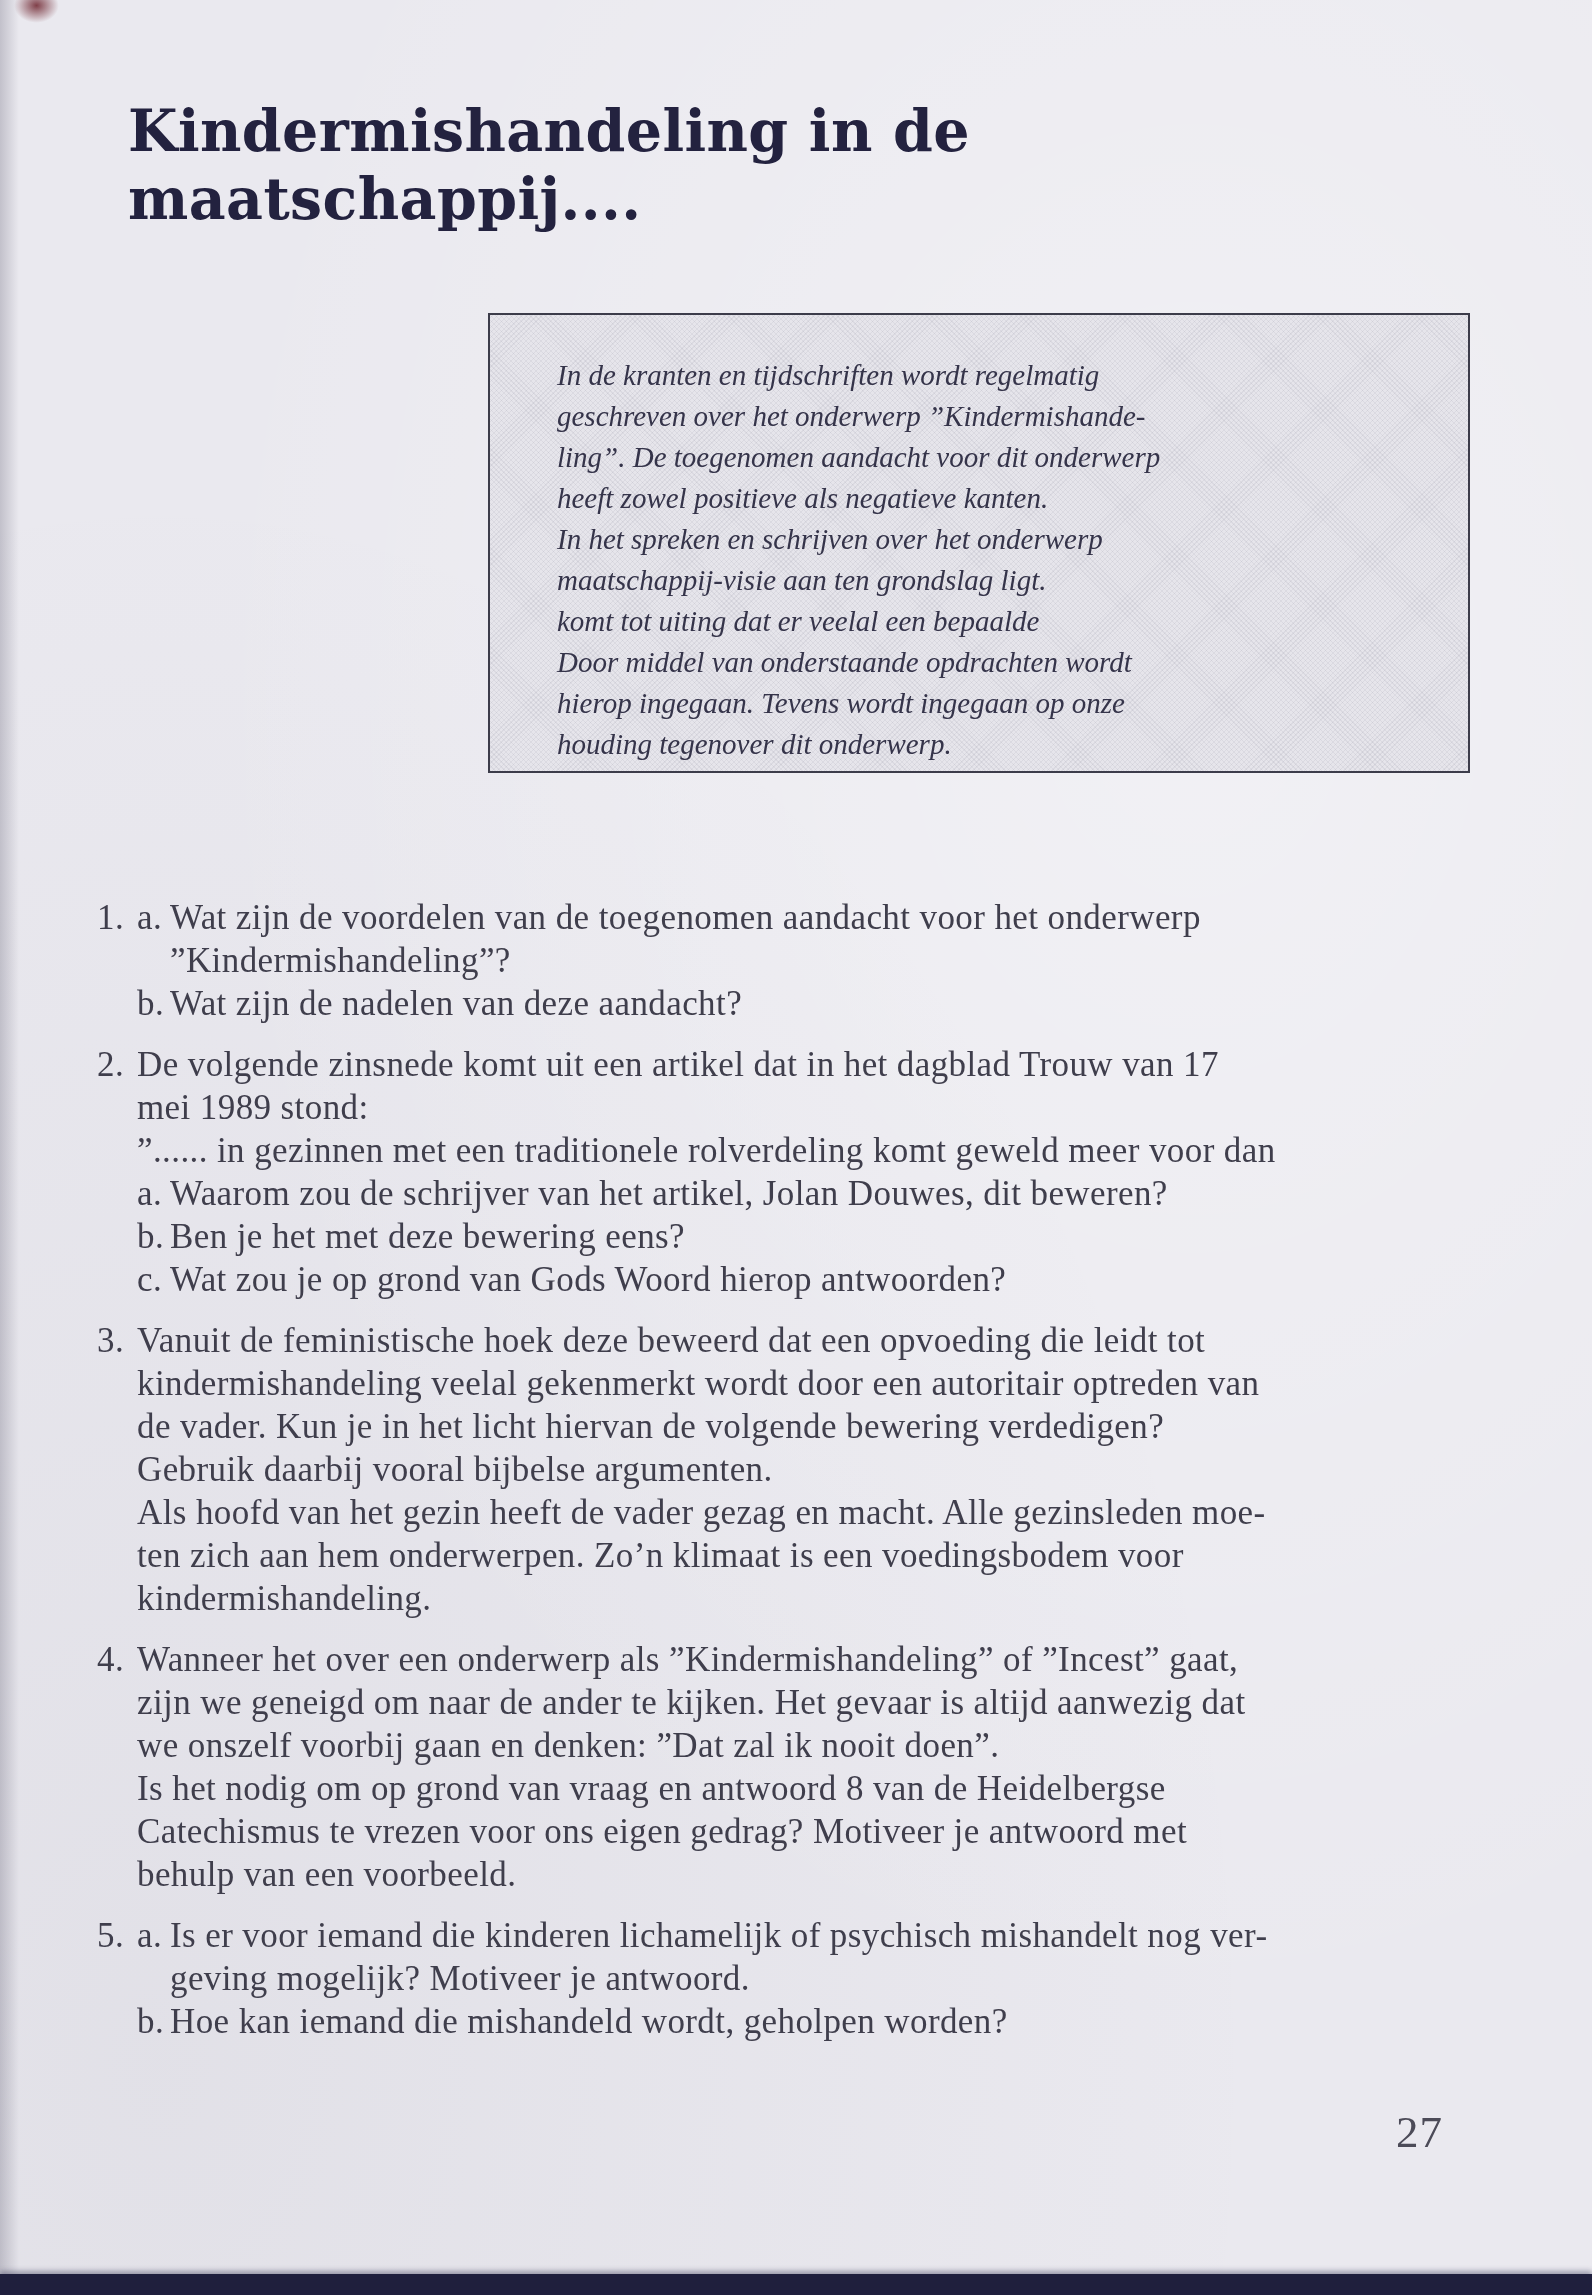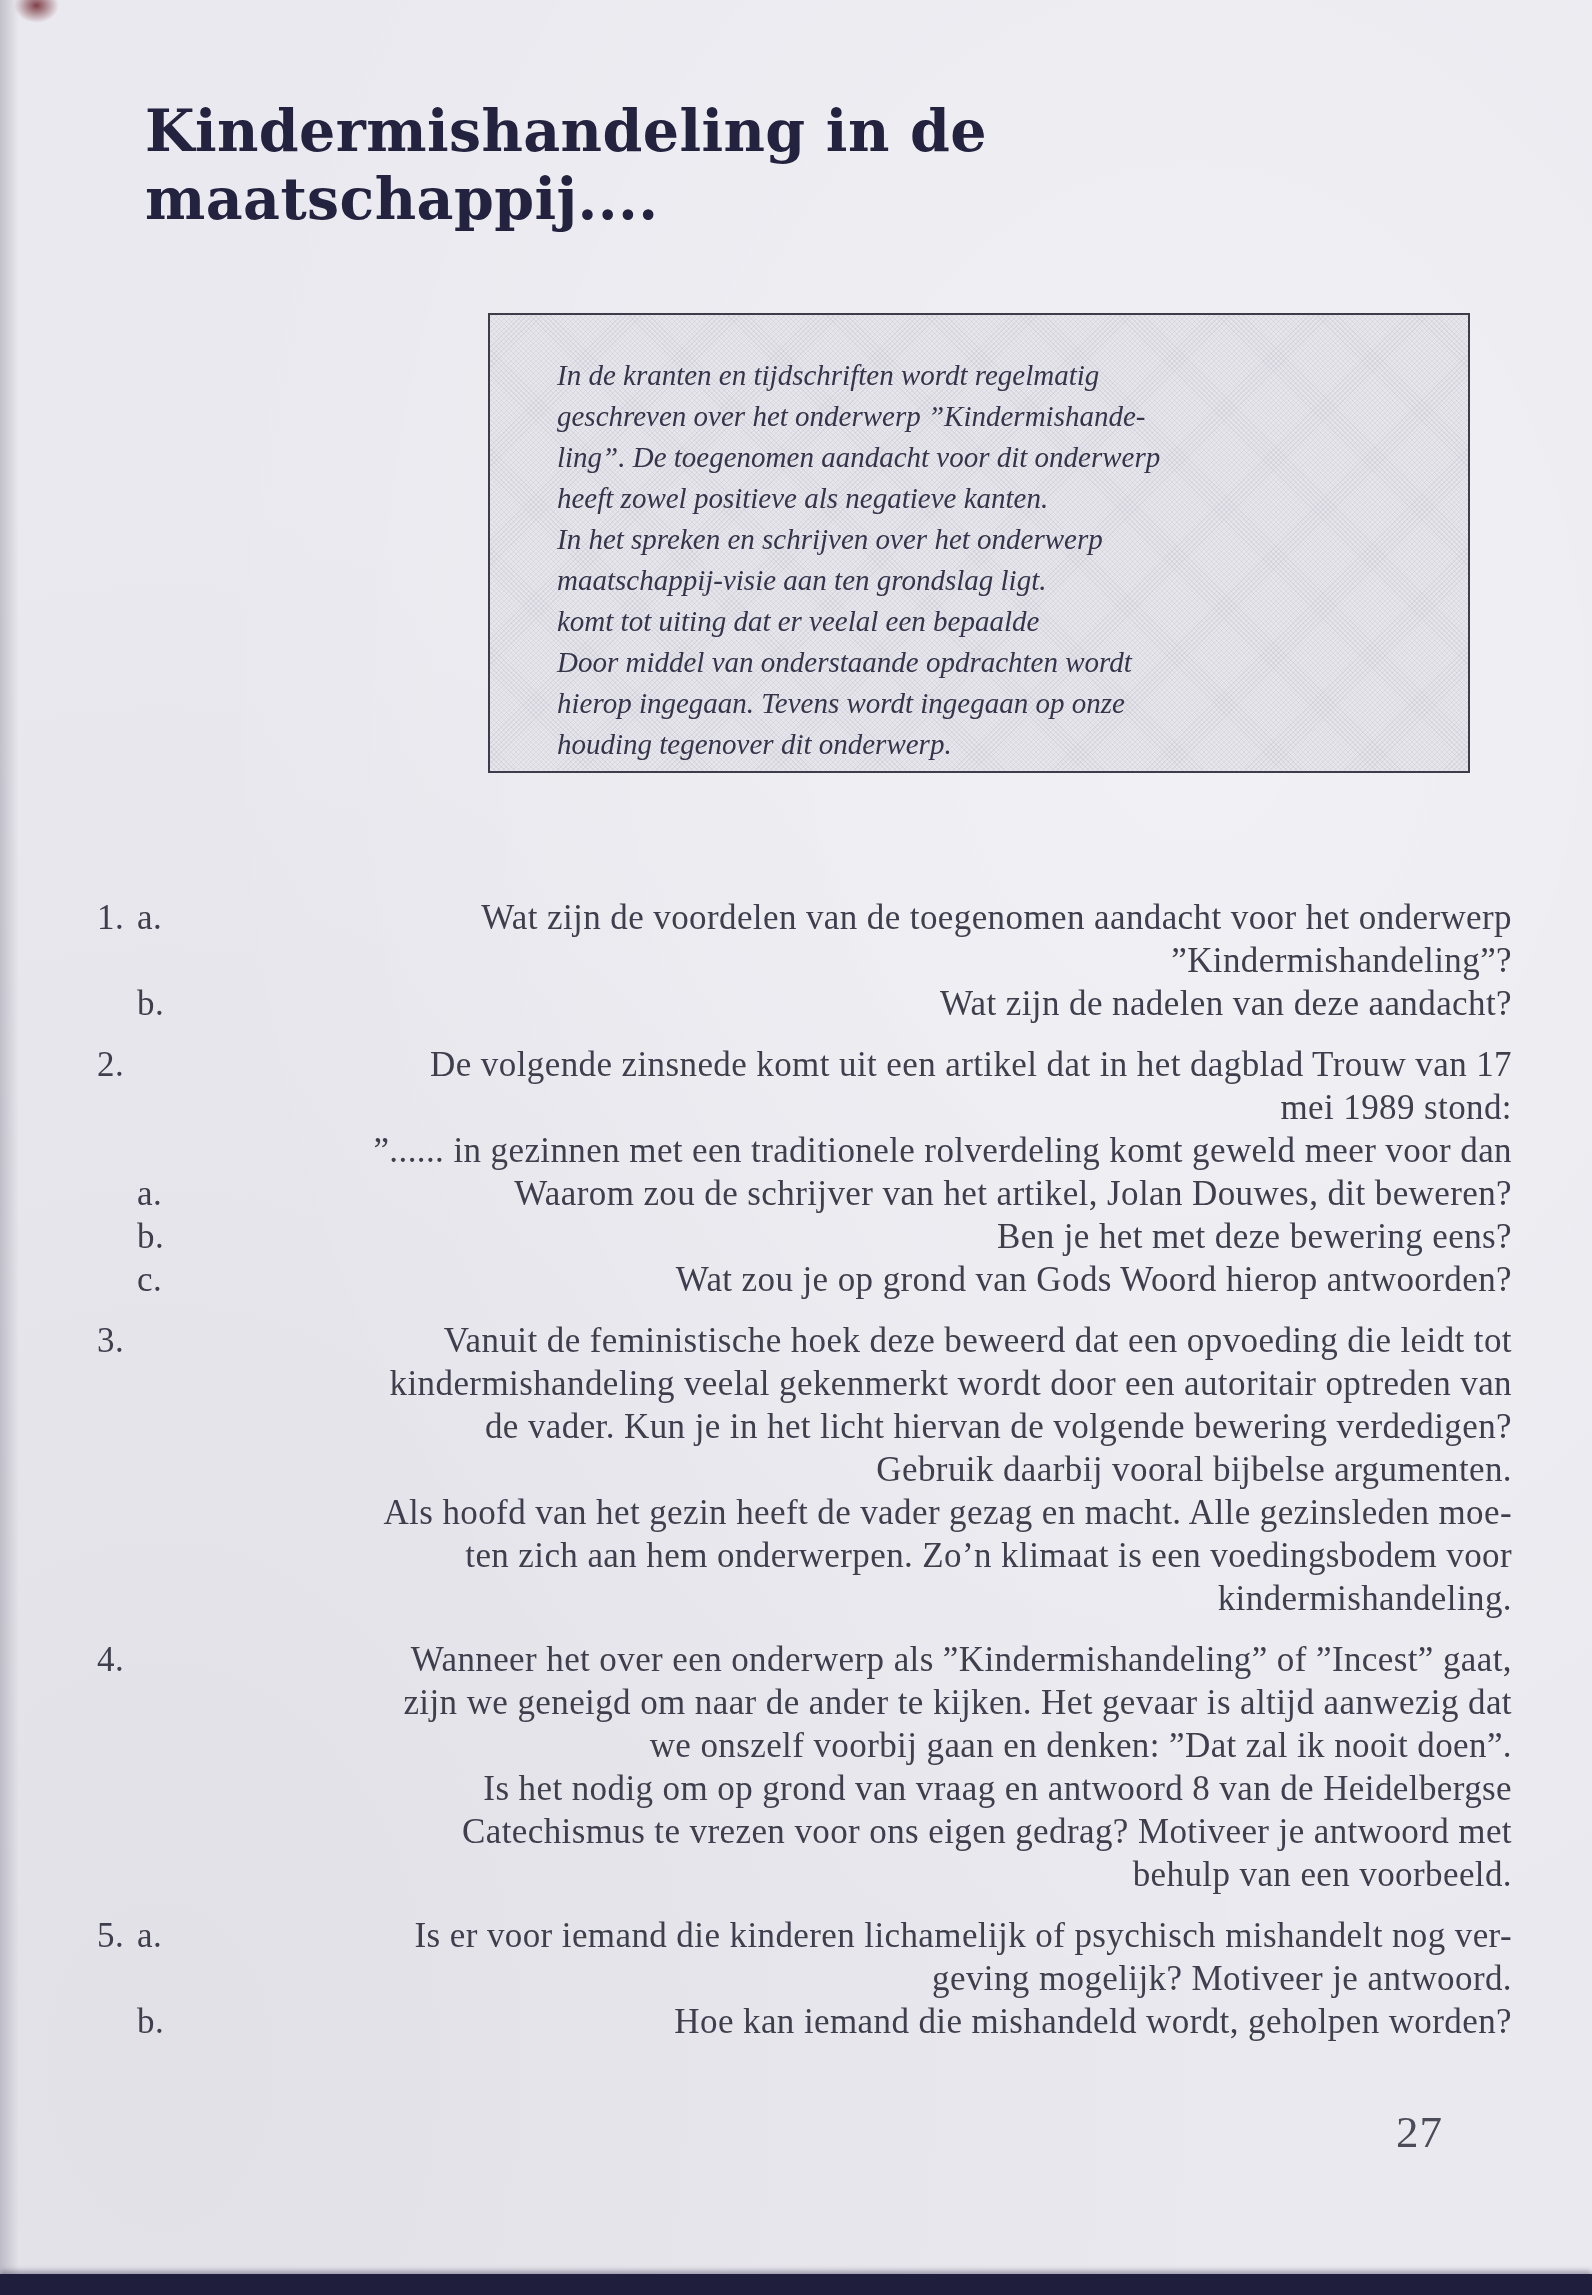--- a/index.html
+++ b/index.html
@@ -22,21 +22,21 @@
   .scan-artifact {
     position: absolute; left: 14px; top: -12px; width: 45px; height: 35px;
     background: radial-gradient(ellipse at center, rgba(110,35,45,0.85), rgba(110,35,45,0) 70%);
   }
   .bottom-bar {
     position: absolute; left: 0; right: 0; bottom: 0; height: 21px;
     background: #1f1f3d;
     box-shadow: 0 -2.6px 5.2px rgba(60,60,90,0.45);
   }
   .title {
-    position: absolute; left: 145px; top: 97px;
+    position: absolute; left: 128px; top: 97px;
     font-family: "DejaVu Serif", serif;
     font-weight: 700;
     font-size: 57px;
     line-height: 68px;
     letter-spacing: 0.4px;
     color: #23223f;
   }
   .intro-box {
     position: absolute; left: 488px; top: 313px; width: 982px; height: 460px;
     box-sizing: border-box;
@@ -56,21 +56,21 @@
     position: absolute; left: 97px; top: 896px; width: 1415px;
     font-size: 35px;
     line-height: 43px;
     letter-spacing: 0.4px;
   }
   .question { display: flex; margin-bottom: 18px; }
   .q-num { flex: 0 0 40px; }
   .q-body { flex: 1 1 auto; }
   .q-row { display: flex; }
   .q-marker { flex: 0 0 33px; }
-  .q-lines { flex: 1 1 auto; text-align: right; }
+  .q-lines { flex: 1 1 auto; }
   .line { white-space: nowrap; }
   .italic { }
   .page-number {
     position: absolute; left: 1396px; top: 2106px;
     font-size: 45px; color: #4c4b58; letter-spacing: 0.9px;
   }
 </style>
 </head>
 <body>
 

